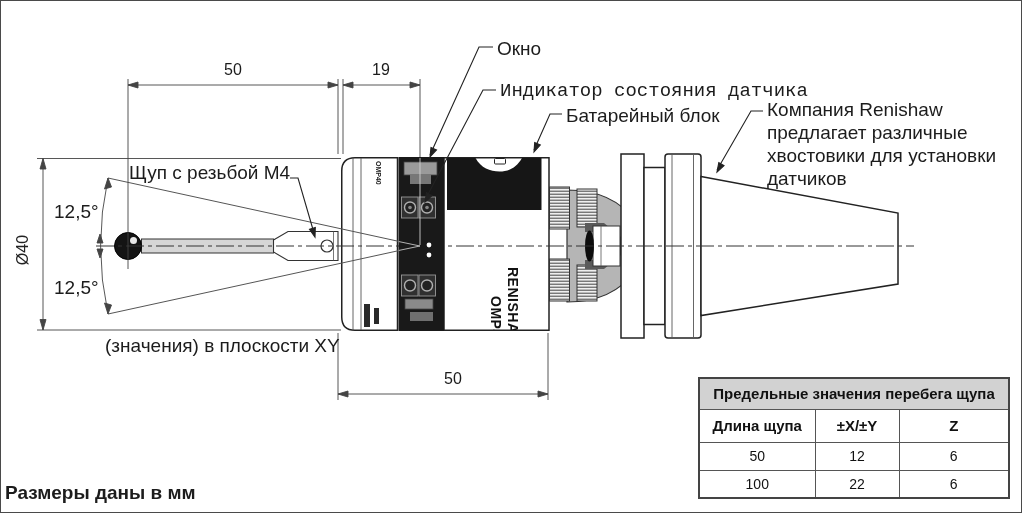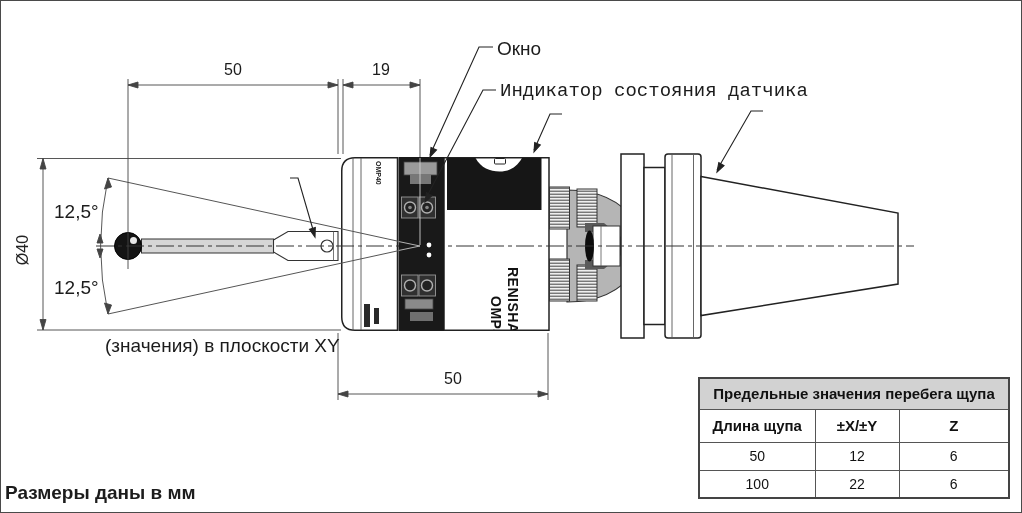--- a/index.html
+++ b/index.html
@@ -171,20 +171,28 @@
 
   <div class="dim" style="left:210px; top:60px;">50</div>
   <div class="dim" style="left:358px; top:60px;">19</div>
   <div class="dim" style="left:430px; top:369px;">50</div>
   <div class="rot-dia">Ø40</div>
   <div class="lbl" style="left:53px; top:199px;">12,5°</div>
   <div class="lbl" style="left:53px; top:275px;">12,5°</div>
 
   <div class="lbl" style="left:496px; top:36px;">Окно</div>
   <div class="lbl" style="left:499px; top:79px;font-family:Liberation Mono, monospace;">Индикатор состояния датчика</div>
+  <div class="lbl" style="left:565px; top:103px;">Батарейный блок</div>
+  <div class="lbl" style="left:766px; top:97px;">
+    <div>Компания Renishaw</div>
+    <div>предлагает различные</div>
+    <div>хвостовики для установки</div>
+    <div>датчиков</div>
+  </div>
+  <div class="lbl" style="left:128px; top:160px;">Щуп с резьбой M4</div>
   <div class="lbl" style="left:104px; top:333px;">
     <div>(значения) в плоскости XY</div>
   </div>
   <div class="lbl" style="left:4px; top:480px;font-weight:bold;">Размеры даны в мм</div>
 
   <table class="ovr-table">
     <tbody>
         <tr class="t-title">
       <th colspan="3">Предельные значения перебега щупа</th>
     </tr>

